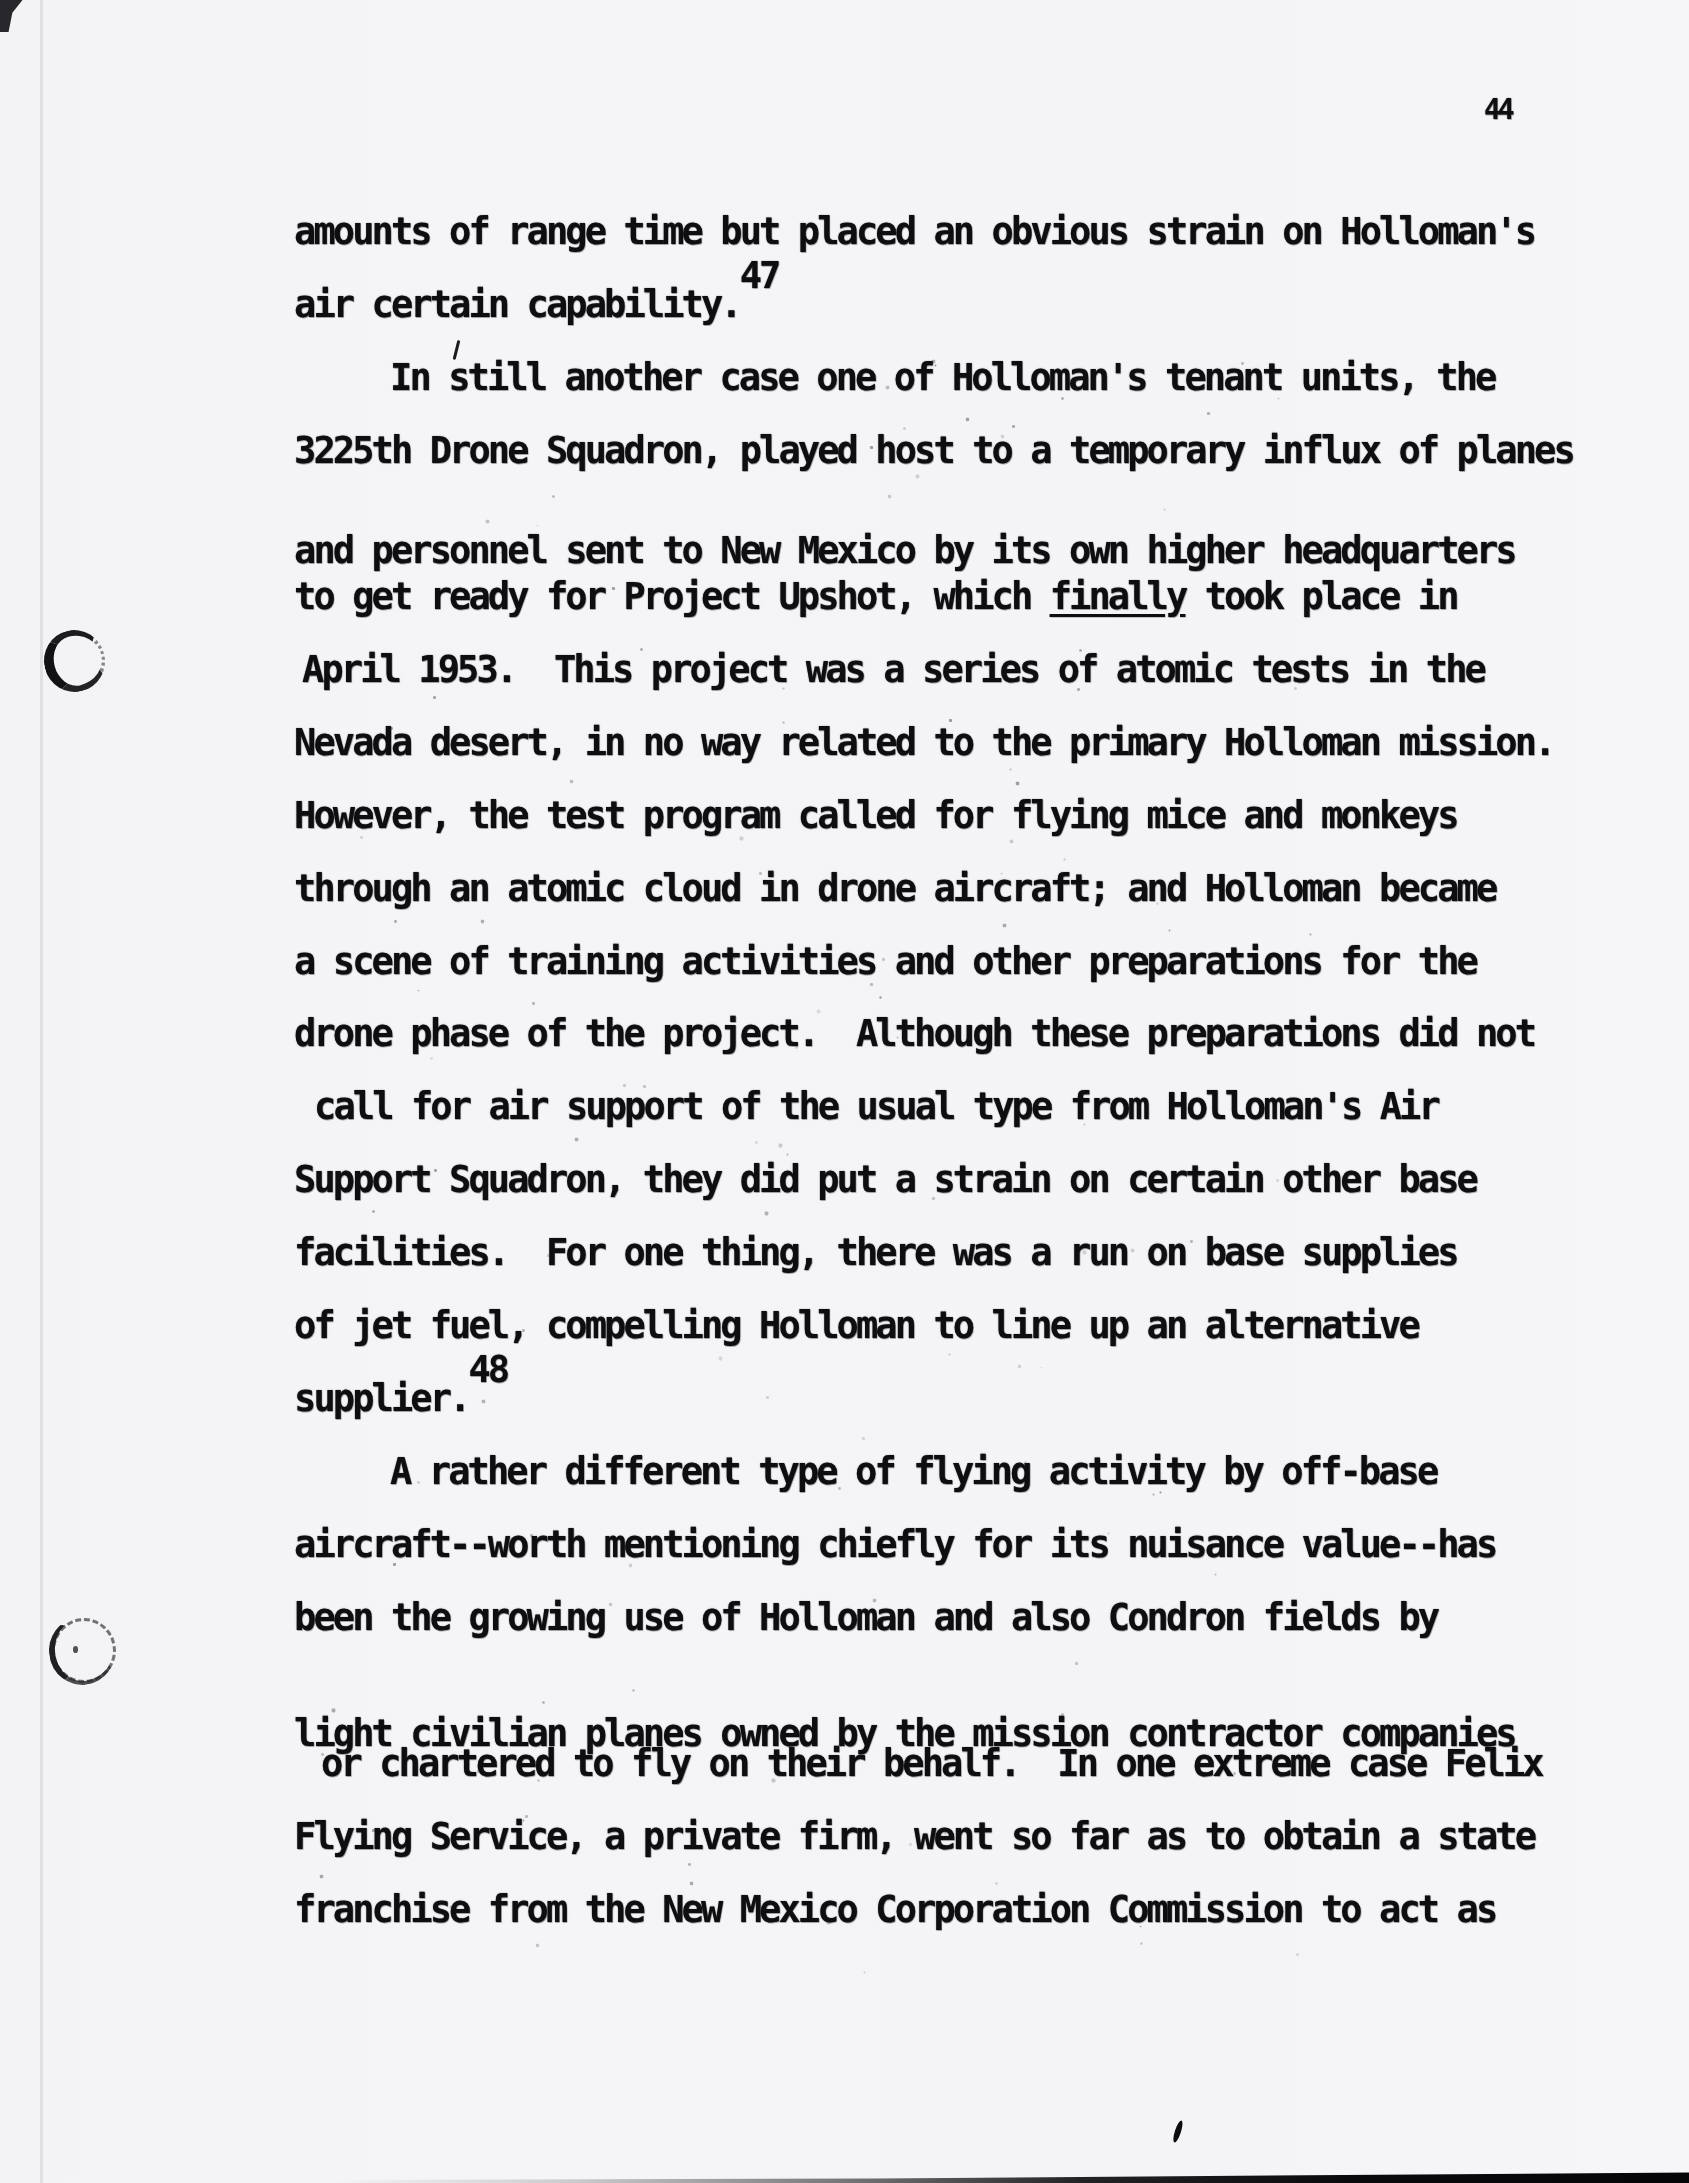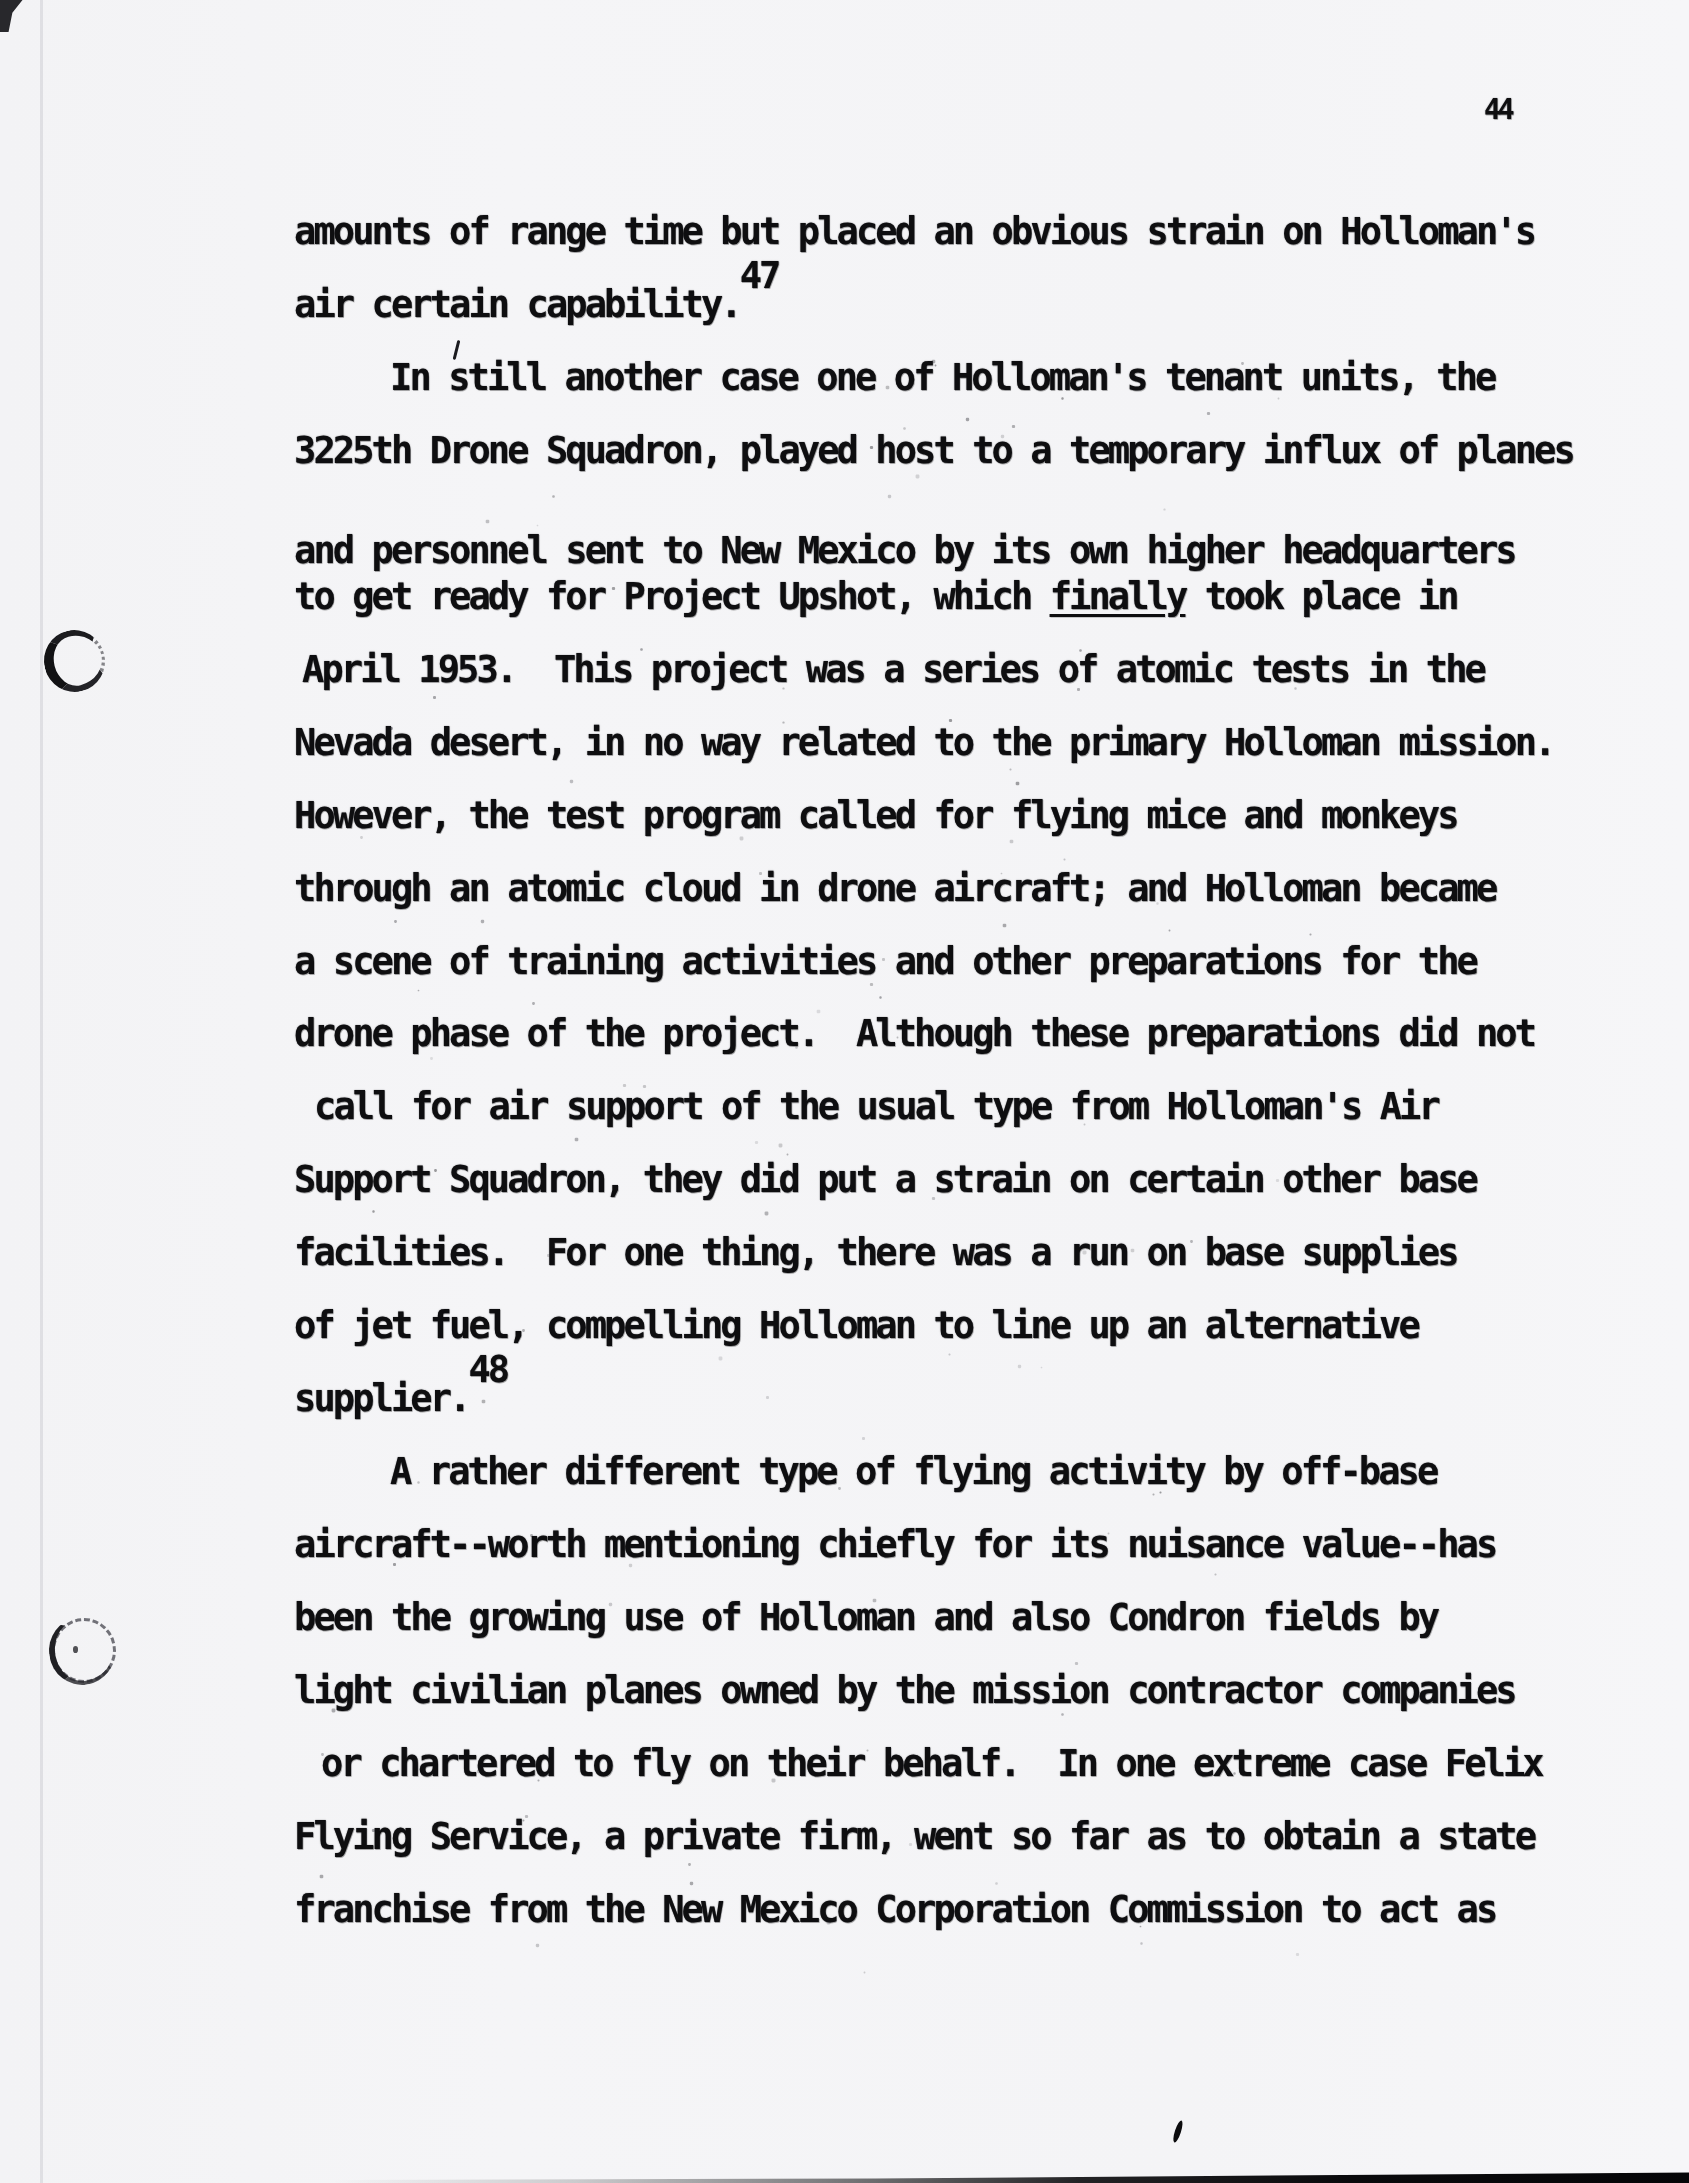--- a/index.html
+++ b/index.html
@@ -167,21 +167,21 @@
       <div class="tline" style="top: 730px; left: 0px;"><span>a scene of training activities and other preparations for the</span></div>
       <div class="tline" style="top: 802px; left: 0px;"><span>drone phase of the project.  Although these preparations did not</span></div>
       <div class="tline" style="top: 875px; left: 20px;"><span>call for air support of the usual type from Holloman's Air</span></div>
       <div class="tline" style="top: 948px; left: 0px;"><span>Support Squadron, they did put a strain on certain other base</span></div>
       <div class="tline" style="top: 1021px; left: 0px;"><span>facilities.  For one thing, there was a run on base supplies</span></div>
       <div class="tline" style="top: 1094px; left: 0px;"><span>of jet fuel, compelling Holloman to line up an alternative</span></div>
       <div class="tline" style="top: 1167px; left: 0px;"><span>supplier.</span><span class="sup">48</span></div>
       <div class="tline" style="top: 1240px; left: 96px;"><span>A rather different type of flying activity by off-base</span></div>
       <div class="tline" style="top: 1313px; left: 0px;"><span>aircraft--worth mentioning chiefly for its nuisance value--has</span></div>
       <div class="tline" style="top: 1386px; left: 0px;"><span>been the growing use of Holloman and also Condron fields by</span></div>
-      <div class="tline" style="top: 1459px; left: 0px;"><span>light civilian planes owned by the mission contractor companies</span></div>
+      <div class="tline" style="top: 1502px; left: 0px;"><span>light civilian planes owned by the mission contractor companies</span></div>
       <div class="tline" style="top: 1532px; left: 0px; margin-left: 27px;"><span>or chartered to fly on their behalf.  In one extreme case Felix</span></div>
       <div class="tline" style="top: 1605px; left: 0px;"><span>Flying Service, a private firm, went so far as to obtain a state</span></div>
       <div class="tline" style="top: 1678px; left: 0px;"><span>franchise from the New Mexico Corporation Commission to act as</span></div>
     </div>
 
   <div class="hole-upper"></div>
   <div class="hole-lower"></div>
   <div class="hole-lower-arc"></div>
   <div class="hole-lower-dot"></div>
 

